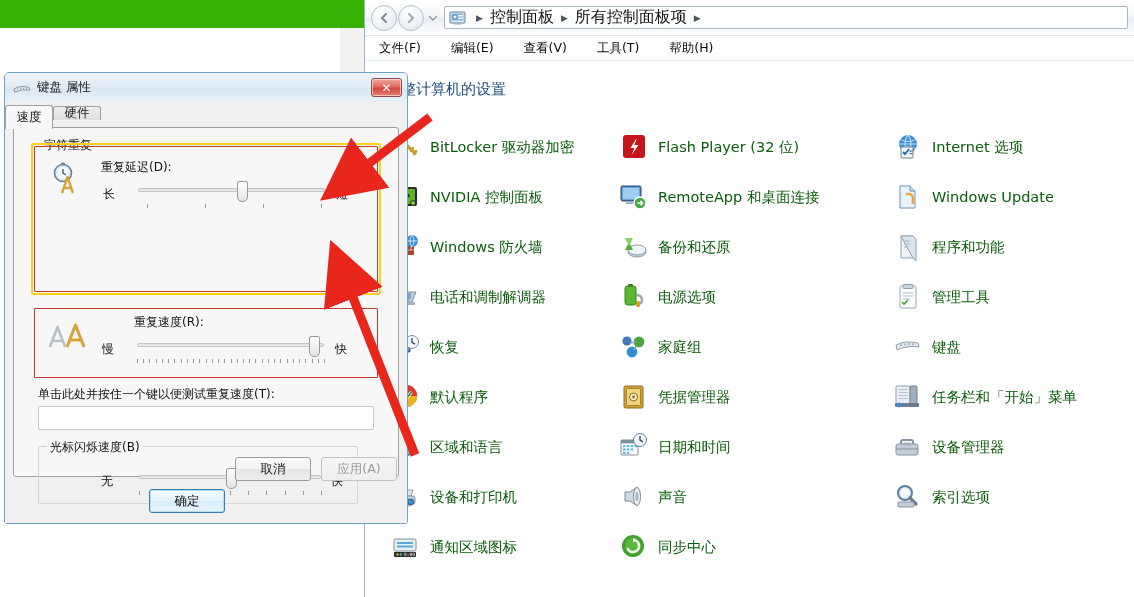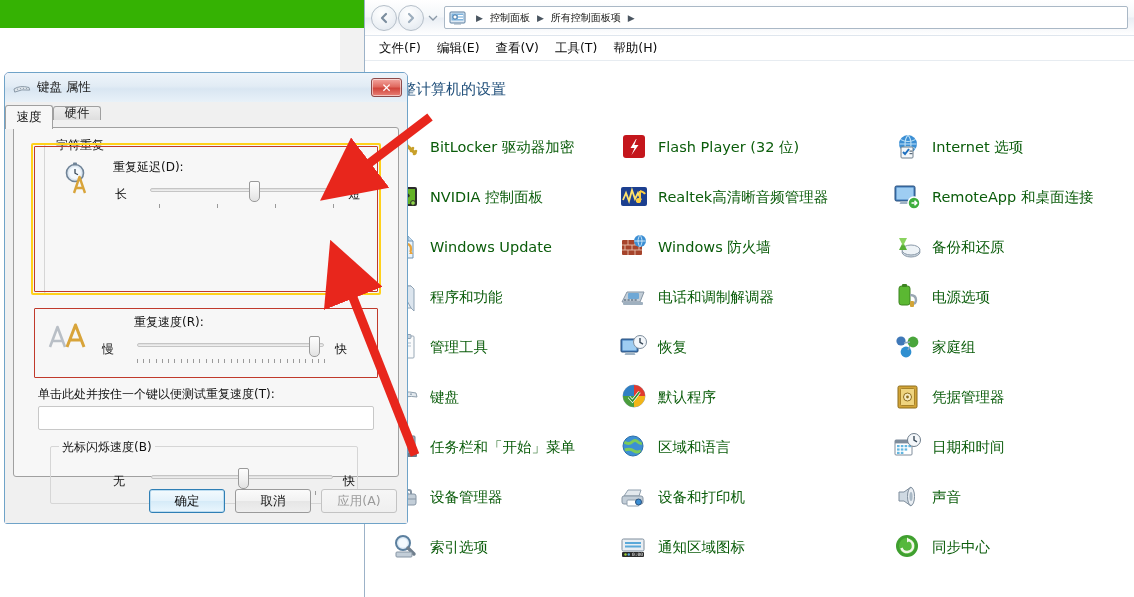--- a/index.html
+++ b/index.html
@@ -55,29 +55,29 @@
     background: #ffffff;
     border: 1px solid #aab8c6;
     border-radius: 2px;
     display: flex; align-items: center;
     padding: 0 4px;
     font-size: 12px;
     min-width: 0;
   }
   .addr-icon { width: 17px; height: 16px; margin-right: 4px; flex: none; }
   .crumb {
-    font-size: 10px; color: #11110f; white-space: nowrap;
+    font-size: 16px; color: #11110f; white-space: nowrap;
     padding: 0 1px;
   }
   .crumb-sep {
     color: #4a5560; font-size: 9px; margin: 0 6px; flex: none;
   }
   .exp-menubar {
     height: 25px; display: flex; align-items: center;
-    padding-left: 6px; gap: 0;
+    padding-left: 6px; gap: 14px;
     background: #ffffff;
     border-bottom: 1px solid #e7ecf1;
   }
   .menu-item {
     font-size: 12.5px; color: #0b0b0b; padding: 3px 8px; white-space: nowrap;
   }
   .exp-heading {
     position: absolute; left: 36px; top: 80px;
     font-size: 15px; color: #1f4e79; white-space: nowrap;
   }
@@ -149,21 +149,21 @@
     color: #222;
   }
   .tabpanel {
     position: absolute; left: 8px; right: 8px; top: 25px; bottom: 46px;
     background: #f7f7f7;
     border: 1px solid #a0a0a0;
     border-radius: 0 3px 3px 3px;
   }
 
   .groupbox {
-    position: absolute; border: 1px solid #d6d6d6; border-radius: 2px; margin-left: 12px;
+    position: absolute; border: 1px solid #d6d6d6; border-radius: 2px;
   }
   .groupbox > .gb-title {
     position: absolute; top: -8px; left: 8px; background: #f7f7f7;
     padding: 0 3px; font-size: 12px; color: #111; white-space: nowrap;
   }
   .hl-yellow {
     position: absolute; border: 2px solid #ffd11a; border-radius: 2px;
     pointer-events: none;
   }
   .hl-red {
@@ -198,20 +198,21 @@
   .btn {
     width: 76px; height: 24px; font-size: 12.5px; color: #111;
     border: 1px solid #9a9a9a; border-radius: 3px;
     background: linear-gradient(to bottom, #fbfbfb 0%, #f2f2f2 48%, #e6e6e6 52%, #eeeeee 100%);
     display: flex; align-items: center; justify-content: center;
   }
   .btn.default {
     border: 1px solid #2f7fb5;
     box-shadow: 0 0 0 1px #bcdcf0 inset;
     background: linear-gradient(to bottom, #f3fafd 0%, #e4f2fb 48%, #d6ebf8 52%, #eaf6fd 100%);
+    margin-top: 32px;
   }
   .btn.disabled { color: #9a9a9a; border-color: #c3c3c3;
     background: linear-gradient(to bottom, #f6f6f6, #efefef); }
 
   
   .arrow-layer { position: absolute; left: 0; top: 0; width: 1134px; height: 597px; pointer-events: none; }
 </style>
 </head>
 <body>
 
@@ -309,32 +310,20 @@
       <div class="cp-item">
         <span class="cp-ico">
             <svg width="30" height="30" viewBox="0 0 30 30">
           <rect x="3" y="5" width="23" height="19" rx="2" fill="#2b2b2b"></rect>
           <rect x="5" y="7" width="19" height="15" fill="#63b226"></rect>
           <path d="M9 10 q7 -2 10 4 q-5 5 -10 0 z" fill="#2b2b2b"></path>
           <circle cx="22" cy="21" r="2.4" fill="#8fd44a" stroke="#2b2b2b"></circle>
         </svg>
           </span>
         <span class="cp-label">NVIDIA 控制面板</span>
-      </div>
-      <div class="cp-item">
-        <span class="cp-ico">
-            <svg width="30" height="30" viewBox="0 0 30 30">
-          <rect x="2" y="5" width="26" height="19" rx="2" fill="#1c3f8f"></rect>
-          <path d="M4 18 l3 -7 l3 8 l3 -11 l3 9 l3 -6 l3 7" fill="none" stroke="#ffe36b" stroke-width="1.8"></path>
-          <path d="M21 9 v9" stroke="#ffd040" stroke-width="2"></path>
-          <circle cx="19.5" cy="18.5" r="2.6" fill="#ffd040"></circle>
-          <path d="M21 9 q4 1 5 3" fill="none" stroke="#ffd040" stroke-width="2"></path>
-        </svg>
-          </span>
-        <span class="cp-label">Realtek高清晰音频管理器</span>
       </div>
       <div class="cp-item">
         <span class="cp-ico">
             <svg width="30" height="30" viewBox="0 0 30 30">
           <rect x="2" y="4" width="20" height="15" rx="1.5" fill="#3f78b8" stroke="#2a517d"></rect>
           <rect x="3.5" y="5.5" width="17" height="12" fill="#9ecdf2"></rect>
           <path d="M8 19 h9 l1.5 3 h-12 z" fill="#9fb3c4"></path>
           <circle cx="21" cy="21" r="6" fill="#3fae3f" stroke="#ffffff" stroke-width="1.5"></circle>
           <path d="M18.5 21 h5 M21.5 18.8 l2.2 2.2 l-2.2 2.2" fill="none" stroke="#ffffff" stroke-width="1.6"></path>
         </svg>

